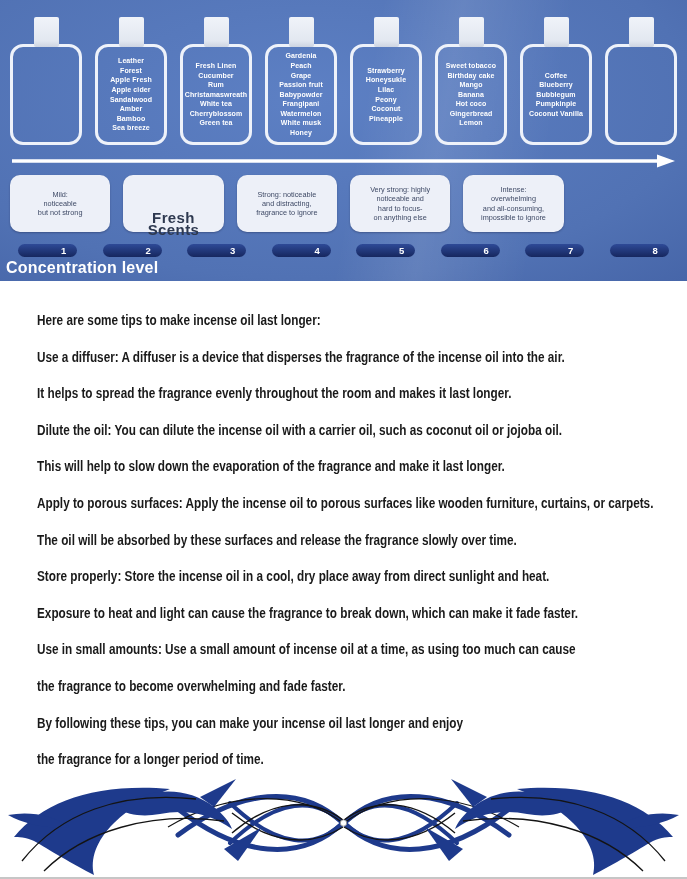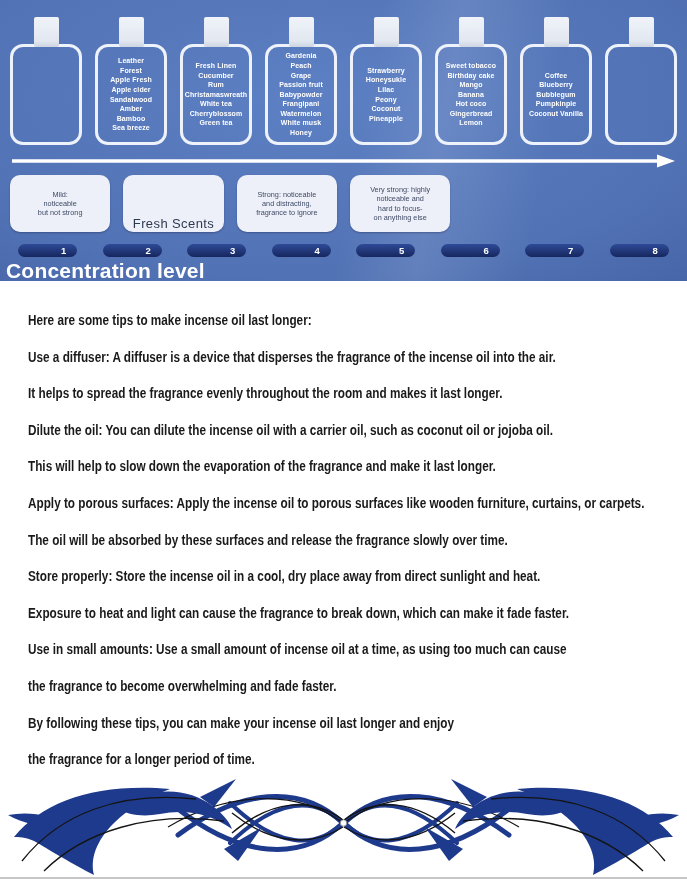--- a/index.html
+++ b/index.html
@@ -62,45 +62,45 @@
     height:57px;
     display:flex; align-items:center; justify-content:center;
     text-align:center;
     color:#3f4a66;
     font-size:7.3px; line-height:9.2px;
     padding:3px 3px;
     box-shadow:0 1px 2px rgba(0,0,30,0.28);
   }
   .level-card span { white-space:pre-line; }
   .level-card.emphasis span {
-    font-size:13px; font-weight:400; color:#2e3950; letter-spacing:0.4px; line-height:12px;margin-top:40px;
+    font-size:15px; font-weight:700; color:#2e3950; letter-spacing:0.4px; line-height:12px;margin-top:40px;
   }
 
   
   .pills {
     position:absolute; top:244px; left:10px; right:10px;
     display:grid; grid-template-columns:repeat(8,1fr); column-gap:9px;
     justify-items:center;
   }
   .pill {
     width:59px; height:12.5px;
     border-radius:7px;
     background:linear-gradient(180deg,#2e4a97 0%, #16275f 100%);
     display:flex; align-items:center; justify-content:flex-end;
     padding-right:11px;
     color:#ffffff; font-size:9.5px; font-weight:700; line-height:1;
   }
 
   .axis-label {
     position:absolute; top:259px; left:6px;
-    color:#ffffff; font-weight:700; font-size:21px; letter-spacing:0.2px;text-align:right;
-  }
-
-  
-  .tips { padding:21px 0 0 28px; }
+    color:#ffffff; font-weight:700; font-size:16px; letter-spacing:0.2px;text-align:right;
+  }
+
+  
+  .tips { padding:21px 0 0 37px; }
   .tips p {
     font-size:14px; font-weight:700; color:#1a1a1a;
     line-height:36.6px;
     white-space:nowrap;
     transform:scaleX(0.84);
     transform-origin:0 50%;
   }
 
   
   .flourish { position:absolute; left:0; top:777px; }
@@ -230,20 +230,26 @@
       <div class="level-card">
         <span>Strong: noticeable
 and distracting,
 fragrance to ignore</span>
       </div>
       <div class="level-card">
         <span>Very strong: highly
 noticeable and
 hard to focus-
 on anything else</span>
+      </div>
+      <div class="level-card">
+        <span>Intense:
+overwhelming
+and all-consuming,
+impossible to ignore</span>
       </div>
     </div>
 
   <div class="pills">
       <div class="pill">
         <span>1</span>
       </div>
       <div class="pill">
         <span>2</span>
       </div>

